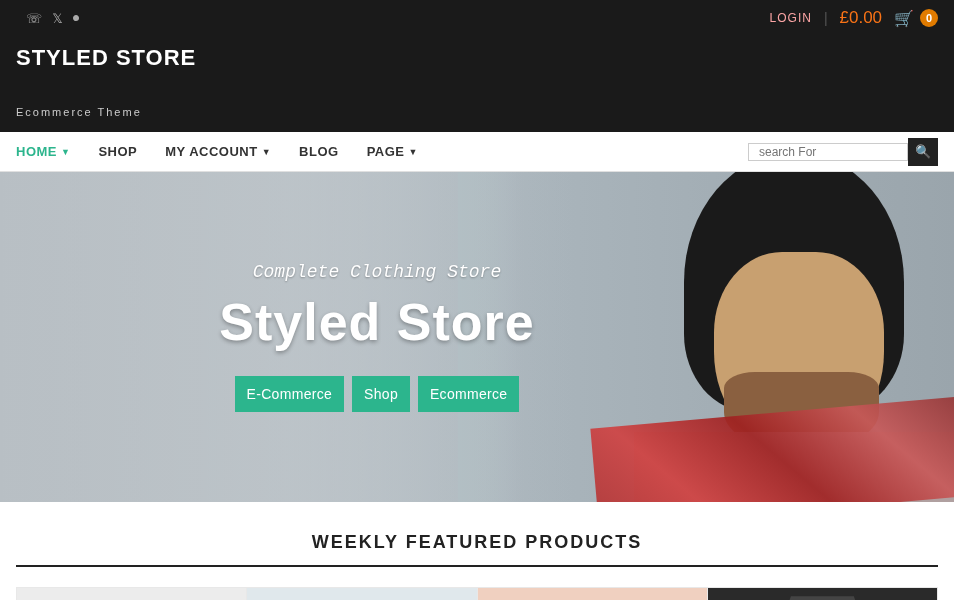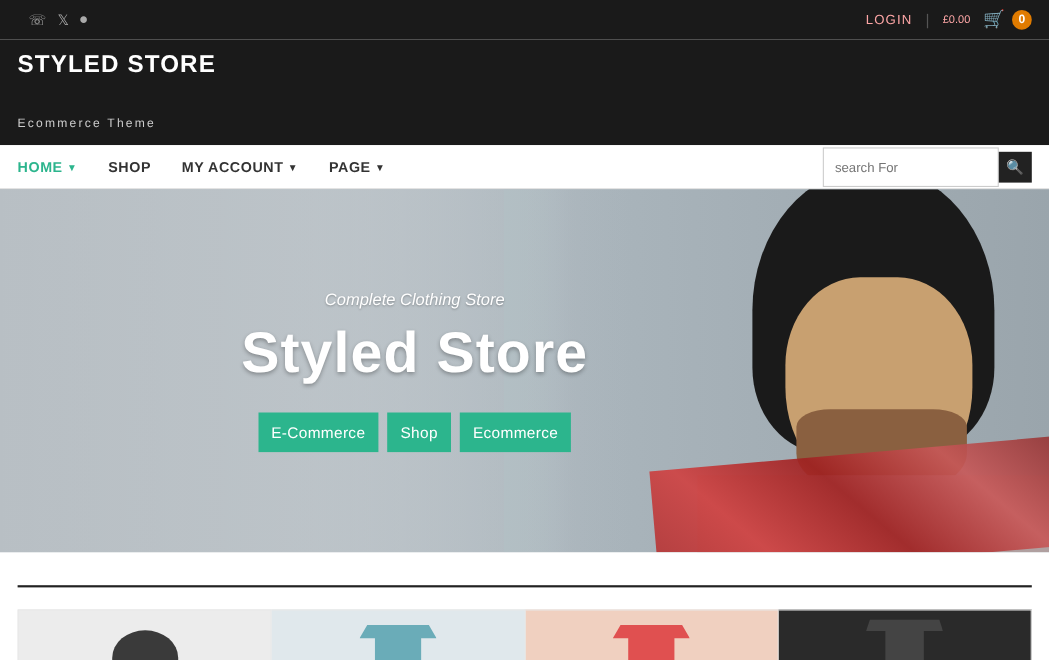--- a/index.html
+++ b/index.html
@@ -35,22 +35,22 @@
       font-size: 12px;
       letter-spacing: 1px;
       cursor: pointer;
       text-transform: uppercase;
     }
     .top-bar-divider {
       color: #555;
       font-size: 14px;
     }
     .price-text {
-      color: #fca5a5;
-      font-size: 10px;
+      color: #f97316;
+      font-size: 17px;
     }
     .cart-icon-wrap {
       display: flex;
       align-items: center;
       gap: 6px;
       cursor: pointer;
     }
     .cart-icon {
       color: #ccc;
       font-size: 16px;
@@ -126,21 +126,21 @@
     .search-wrap {
       margin-left: auto;
       display: flex;
       align-items: center;
     }
     .search-input {
       border: 1px solid #ccc;
       padding: 5px 10px;
       font-size: 12px;
       outline: none;
-      height: 36px;
+      height: 18px;
       width: 160px;
       color: #999;
     }
     .search-btn {
       background: #222;
       border: none;
       height: 28px;
       width: 30px;
       cursor: pointer;
       display: flex;
@@ -162,25 +162,26 @@
       justify-content: center;
     }
     .hero-content {
       position: relative;
       z-index: 10;
       text-align: center;
       margin-right: 200px;
     }
     .hero-subtitle {
       color: #fff;
-      font-size: 15px;
+      font-size: 18px;
       font-style: italic;
       margin-bottom: 10px;
       font-weight: 300;
       text-shadow: 0 1px 2px rgba(0,0,0,0.3);
+      font-family: Liberation Mono, monospace;
     }
     .hero-title {
       color: #fff;
       font-size: 52px;
       font-weight: 800;
       text-shadow: 0 2px 4px rgba(0,0,0,0.3);
       margin-bottom: 24px;
       letter-spacing: 1px;
     }
     .hero-buttons {
@@ -306,20 +307,23 @@
     <span class="caret">▼</span>
   </div>
   <div class="nav-item">
     <span>SHOP</span>
   </div>
   <div class="nav-item">
     <span>MY ACCOUNT</span>
     <span class="caret">▼</span>
   </div>
   <div class="nav-item">
+    <span>BLOG</span>
+  </div>
+  <div class="nav-item">
     <span>PAGE</span>
     <span class="caret">▼</span>
   </div>
   <div class="search-wrap">
     <input type="text" class="search-input" placeholder="search For" style="">
     <button class="search-btn">
       <span>🔍</span>
     </button>
   </div>
 </nav>
@@ -350,20 +354,21 @@
     <div class="hero-title">Styled Store</div>
     <div class="hero-buttons">
       <button class="hero-btn">E-Commerce</button>
       <button class="hero-btn">Shop</button>
       <button class="hero-btn">Ecommerce</button>
     </div>
   </div>
 </div>
 
 <div class="featured-section">
+  <div class="featured-title">WEEKLY FEATURED PRODUCTS</div>
   <hr class="featured-divider">
   <div class="products-grid">
 
     <div class="product-card product-card-1">
       <div class="product-img-placeholder">
         <div style="text-align:center;padding-bottom:10px;">
           <div style="width:60px;height:50px;background:#3a3a3a;border-radius:50% 50% 0 0;margin:0 auto;position:relative;">
             
           </div>
         </div>

